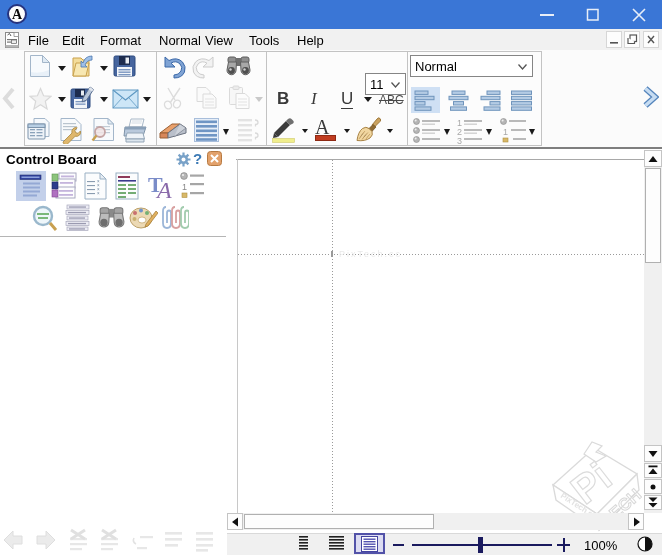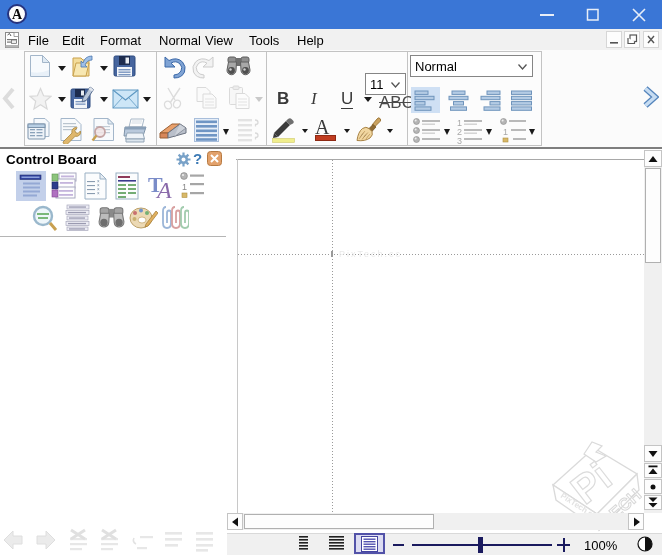--- a/index.html
+++ b/index.html
@@ -292,21 +292,21 @@
       <span>Normal</span>
       <svg class="ar" width="9" height="6">
         <path d="M0.5 0.5 L4.5 5 L8.5 0.5" fill="none" stroke="#555" stroke-width="1.3"></path>
       </svg>
     </div>
 
   <div class="abs" style="left:277px; top:89px; font-size:17px; font-weight:bold; color:#3a3a3a;">B</div>
   <div class="abs" style="left:311px; top:89px; font-size:17px; font-style:italic; color:#3a3a3a; font-family:'Liberation Serif',serif;">I</div>
   <div class="abs" style="left:341px; top:89px; font-size:17px; color:#3a3a3a; border-bottom:1.5px solid #3a3a3a; line-height:19px;">U</div>
   <div class="abs drop" style="left:364px; top:97px;"></div>
-  <div class="abs" style="left:379px; top:93px; font-size:17px; color:#4a4a4a; text-decoration:line-through;">ABC</div>
+  <div class="abs" style="left:379px; top:93px; font-size:12px; color:#4a4a4a; text-decoration:line-through;">ABC</div>
 
   <div class="abs" style="left:411px; top:87px; width:29px; height:26px; background:#cfe0f4;"></div>
   <svg class="abs" style="left:414px; top:90px;" width="23" height="21" viewBox="0 0 23 21">
     <g fill="#b4cbe4" stroke="#6f94bc" stroke-width="1">
       <rect x="1" y="1" width="13" height="3.4"></rect>
         <rect x="1" y="6.3" width="19" height="3.4"></rect>
       <rect x="1" y="11.6" width="10" height="3.4"></rect>
         <rect x="1" y="16.9" width="16" height="3.4"></rect>
     </g>
   </svg>

